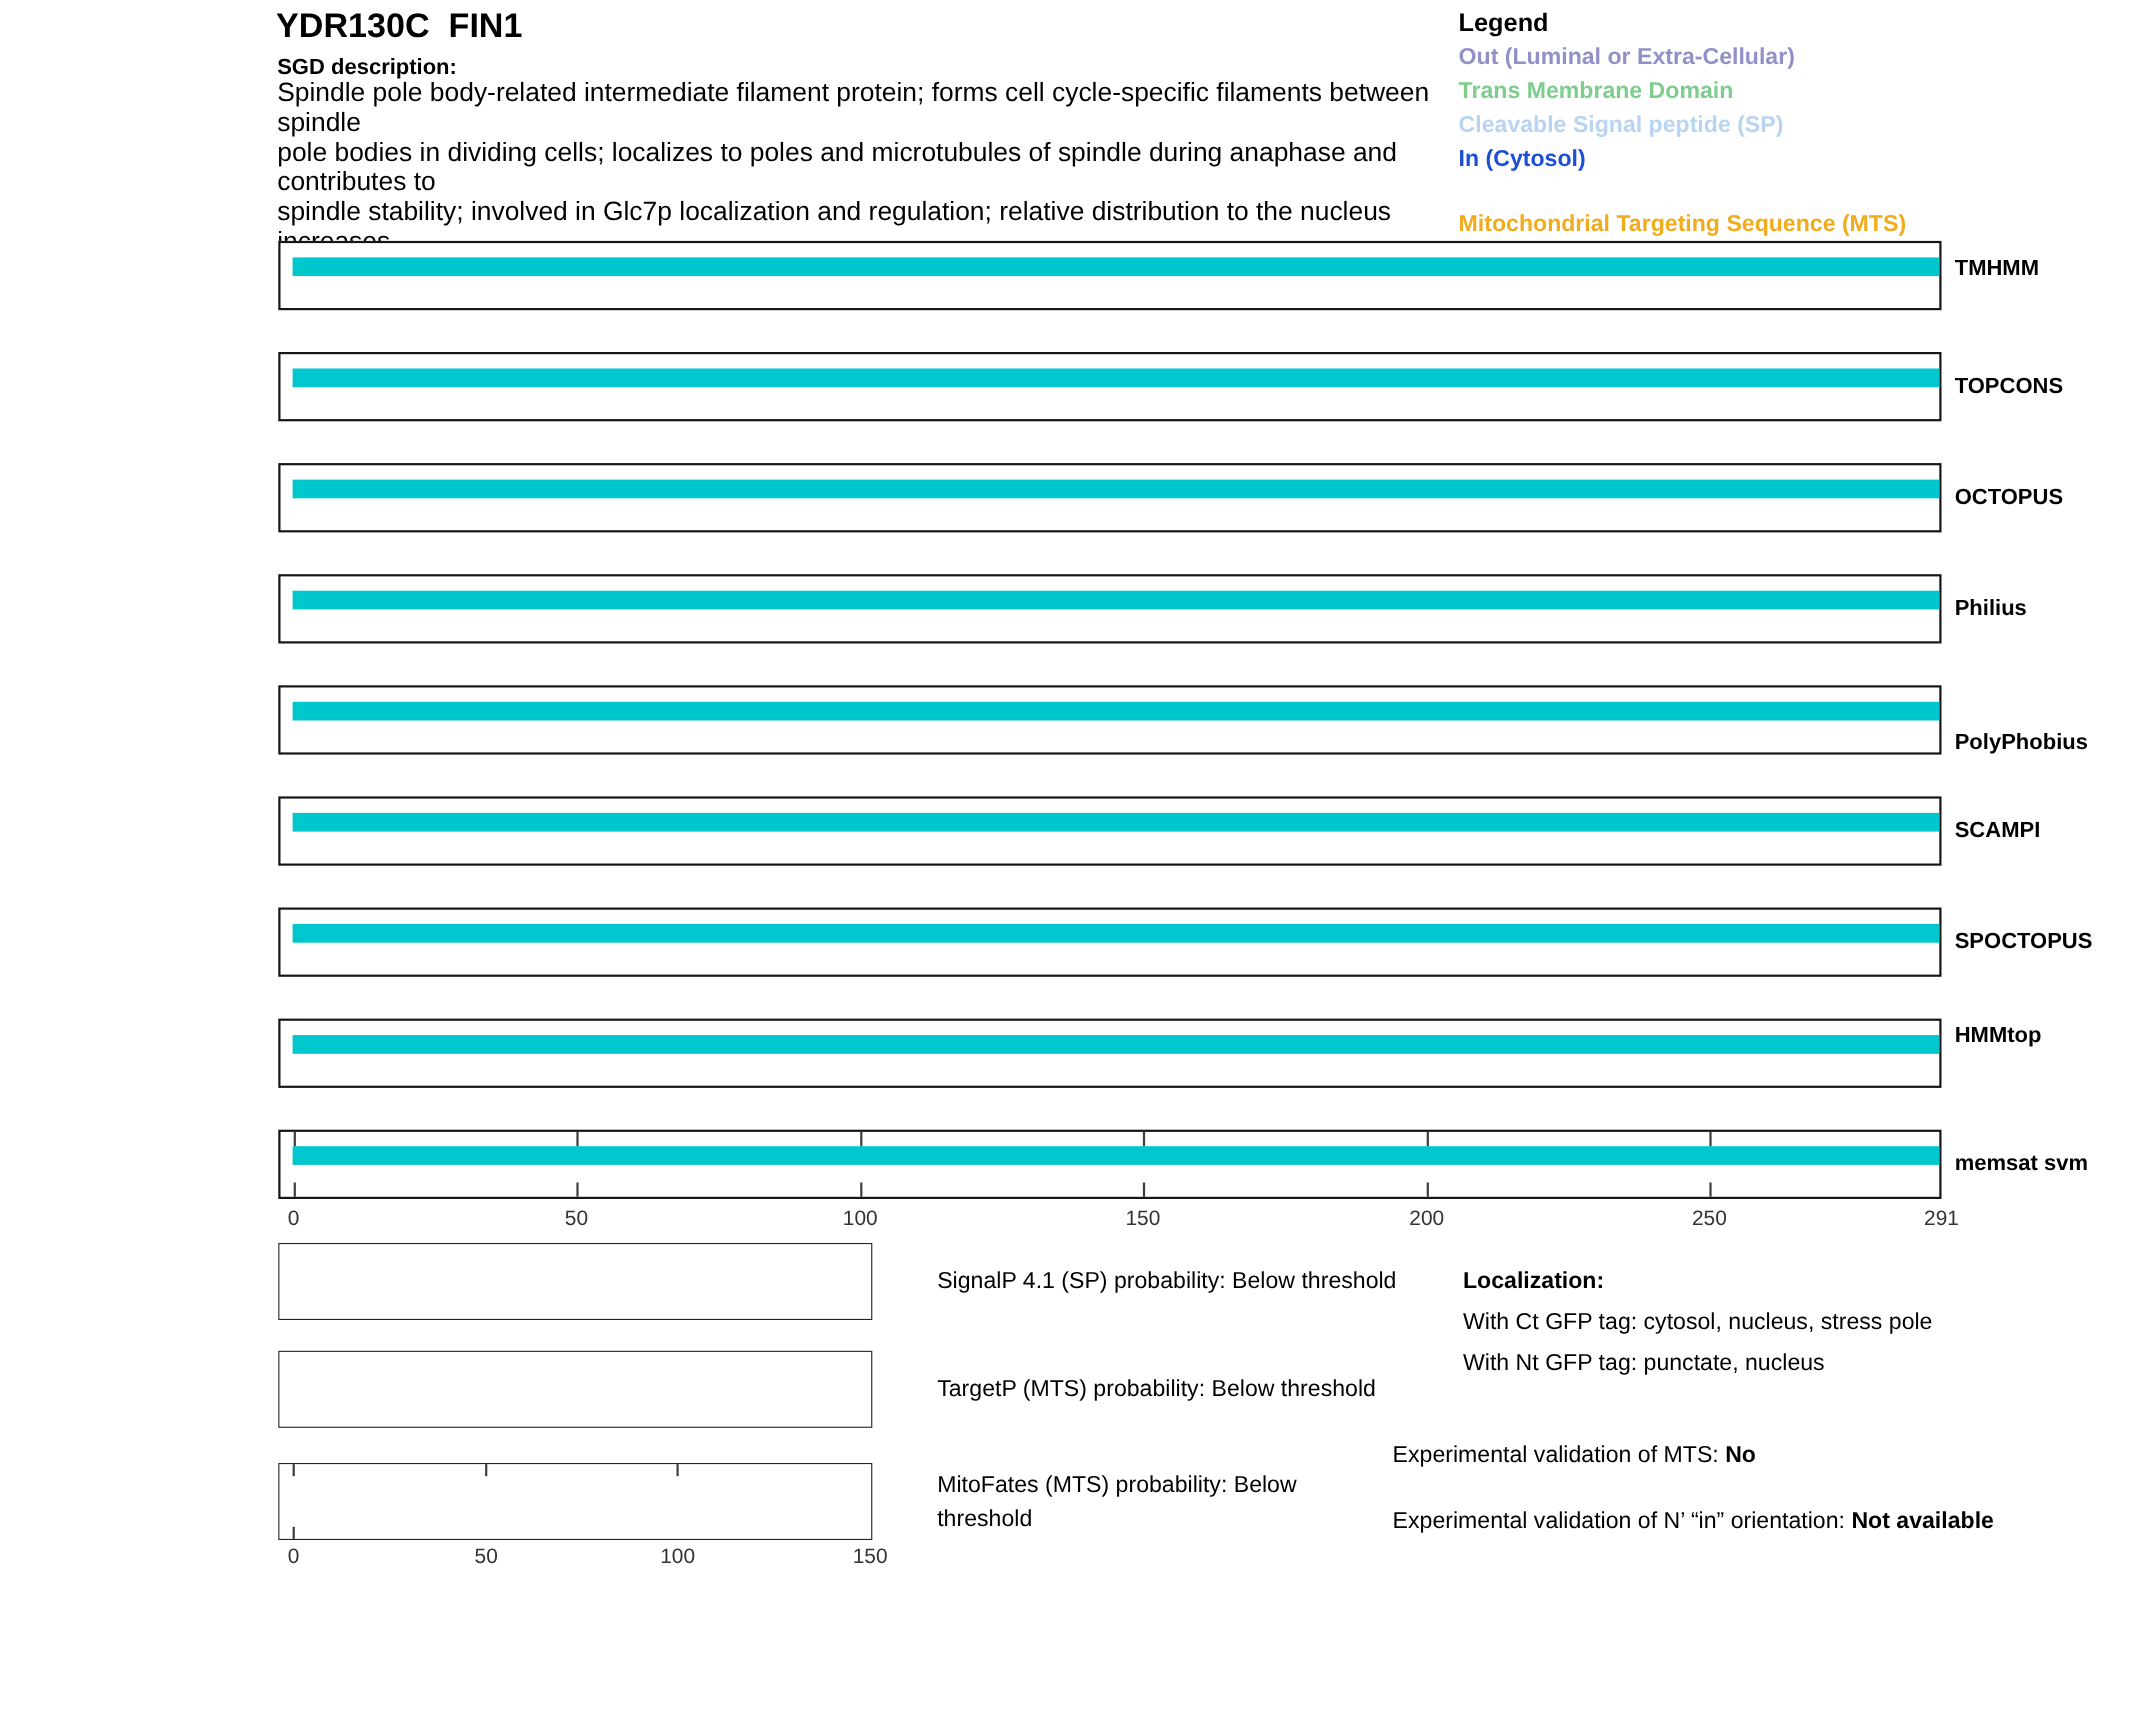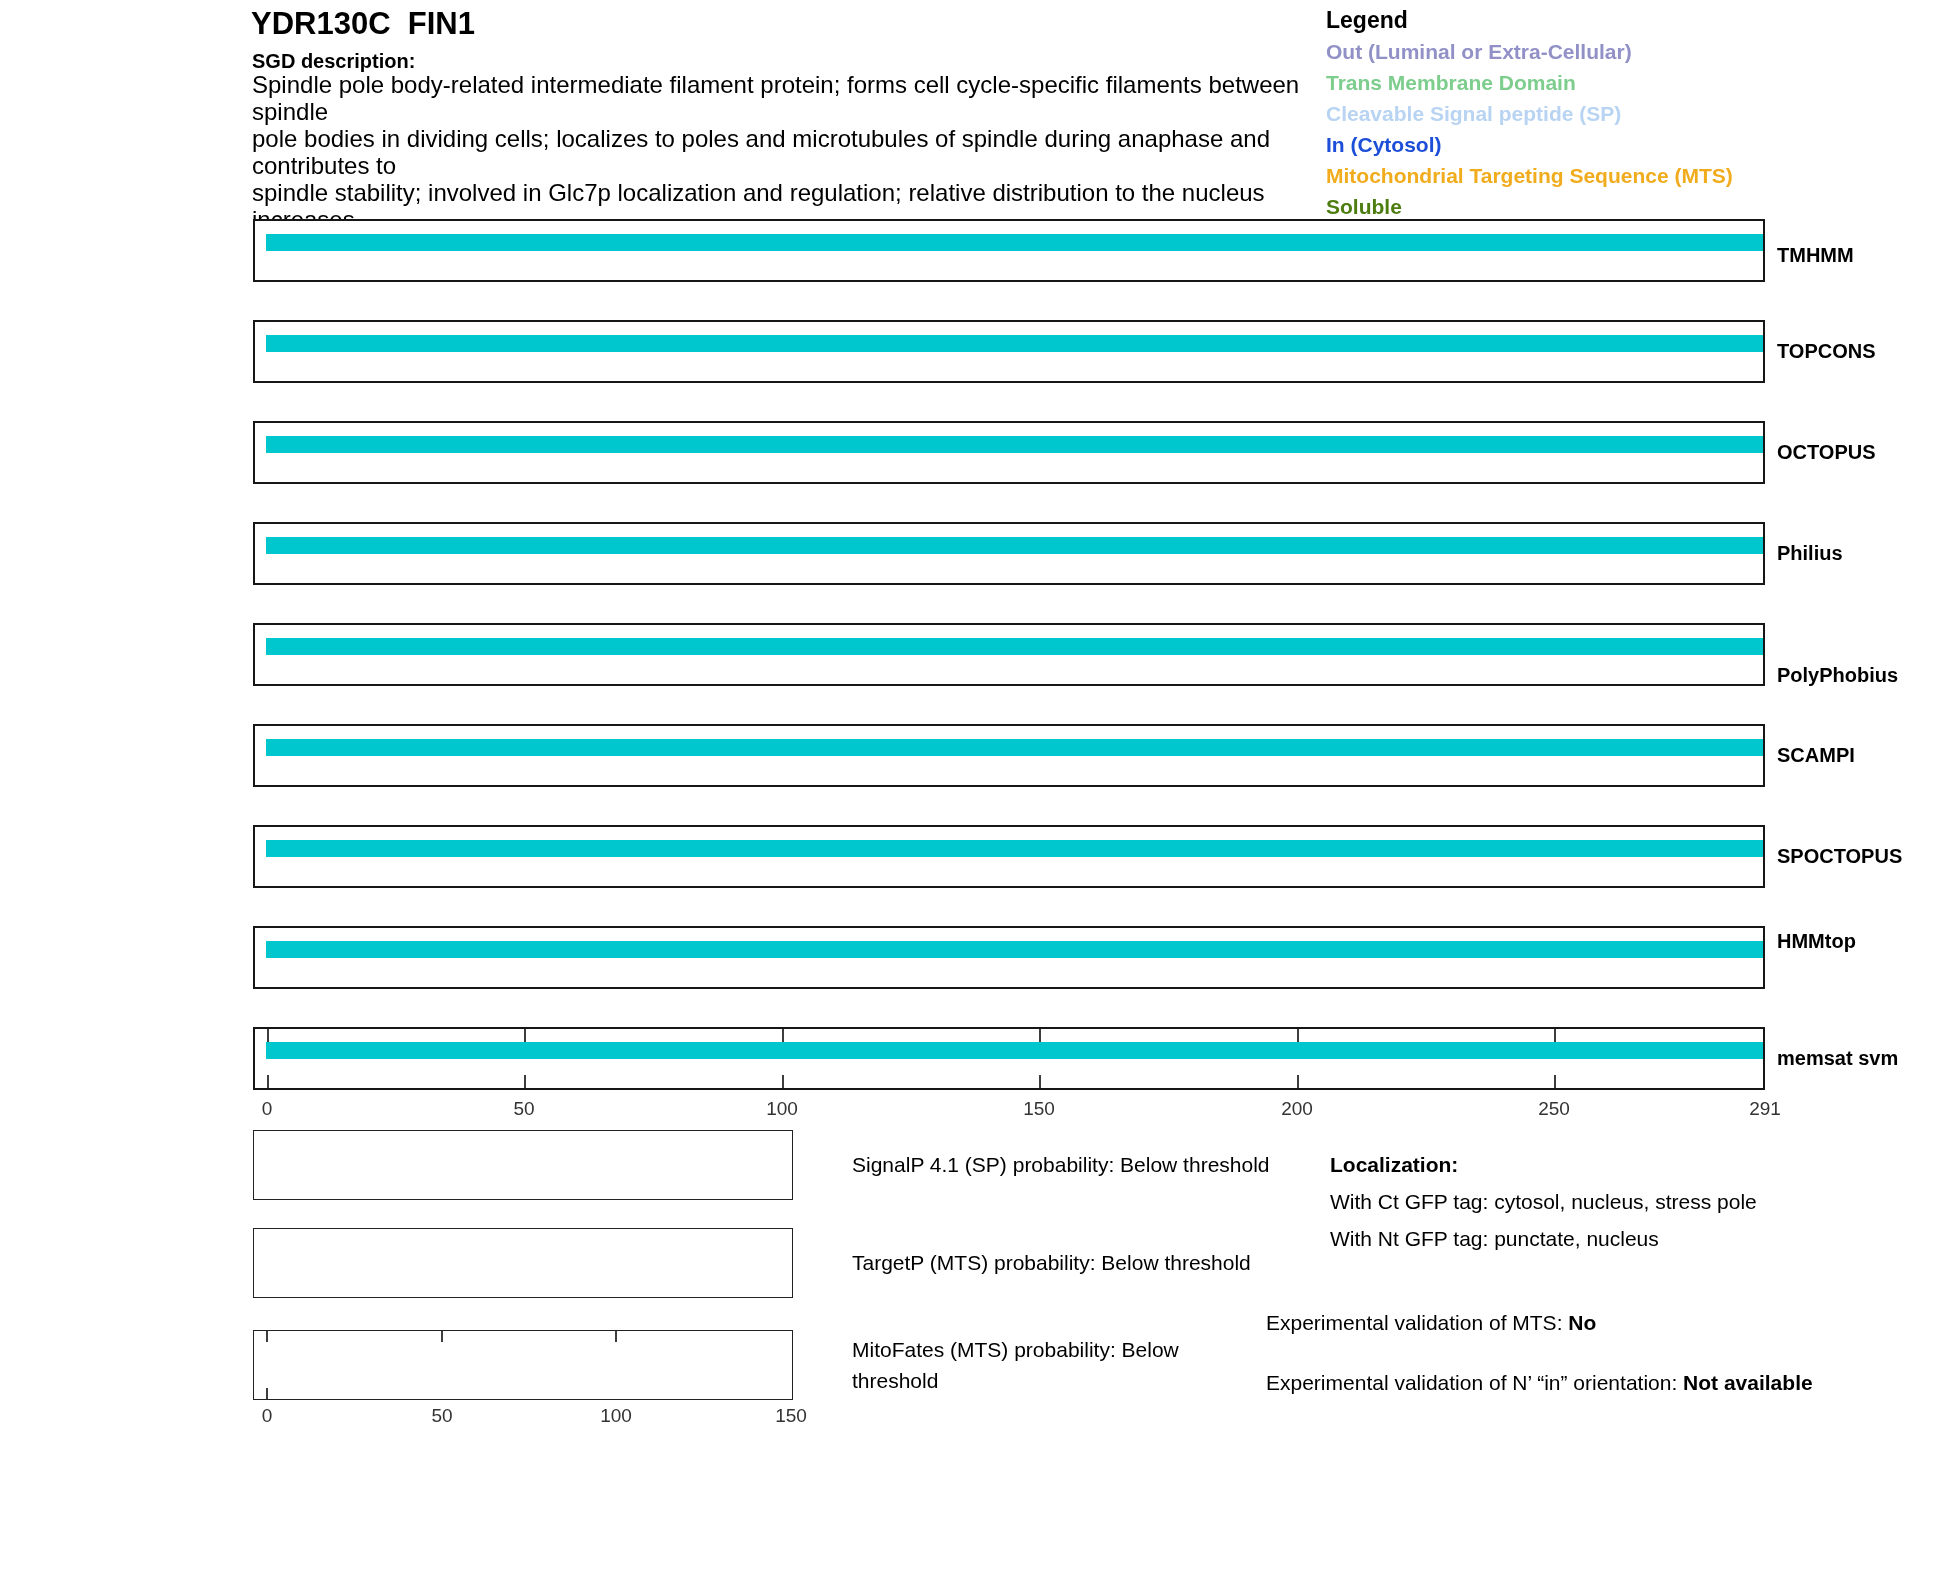--- a/index.html
+++ b/index.html
@@ -54,28 +54,28 @@
     <div>spindle stability; involved in Glc7p localization and regulation; relative distribution to the nucleus increases</div>
     <div>upon DNA replication stress</div>
   </div>
 
   <div id="legend" class="abs">
     <div class="legend-title">Legend</div>
     <div class="legend-item" style="color: rgb(145, 145, 200);">Out (Luminal or Extra-Cellular)</div>
     <div class="legend-item" style="color: rgb(125, 205, 141);">Trans Membrane Domain</div>
     <div class="legend-item" style="color: rgb(184, 212, 242);">Cleavable Signal peptide (SP)</div>
     <div class="legend-item" style="color: #1d4ed8;">In (Cytosol)</div>
-    <div class="legend-item" style="color: rgb(240, 172, 28);">Mitochondrial Targeting Sequence (MTS)</div>
+    <div class="legend-item" style="color: rgb(240, 172, 28); margin-top: 28px;">Mitochondrial Targeting Sequence (MTS)</div>
     <div class="legend-item" style="color: #4d7c0f;">Soluble</div>
   </div>
 
   <div class="track" style="top:219px">
     <div class="bar" style="background: rgb(0, 199, 206);"></div>
   </div>
-  <div class="track-label" style="top:224px">TMHMM</div>
+  <div class="track-label" style="top:213px">TMHMM</div>
 
   <div class="track" style="top:320px">
     <div class="bar" style="background: rgb(0, 199, 206);"></div>
   </div>
   <div class="track-label" style="top:320px">TOPCONS</div>
 
   <div class="track" style="top:421px">
     <div class="bar" style="background: rgb(0, 199, 206);"></div>
   </div>
   <div class="track-label" style="top:421px">OCTOPUS</div>

